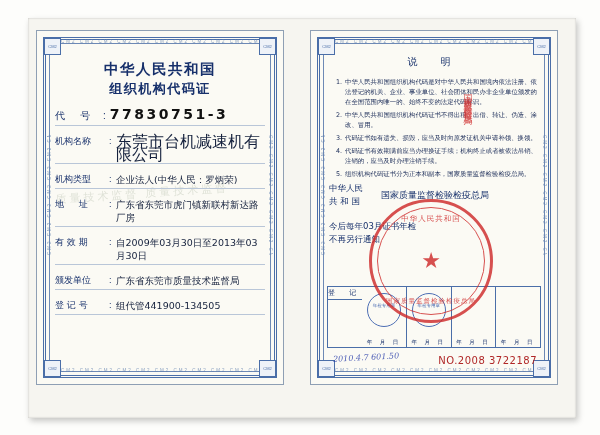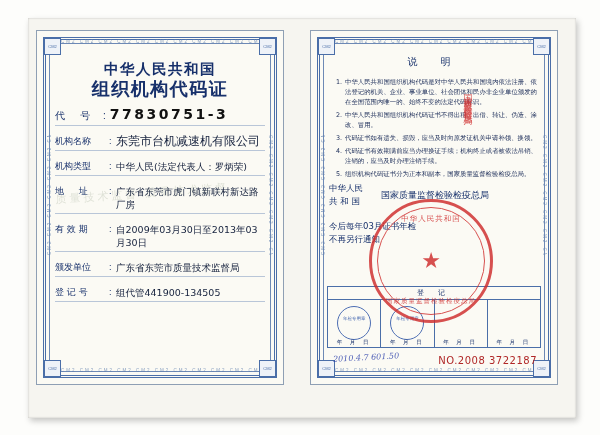--- a/index.html
+++ b/index.html
@@ -113,21 +113,21 @@
   }
   .title-l1 {
     font-family: "DejaVu Sans", sans-serif;
     font-size: 14.5px;
     font-weight: bold;
     letter-spacing: 1.5px;
     line-height: 20px;
   }
   .title-l2 {
     font-family: "DejaVu Sans", sans-serif;
-    font-size: 18px;
+    font-size: 13px;
     font-weight: bold;
     letter-spacing: 1.5px;
     line-height: 20px;
   }
   .code-row {
     margin-top: 7px;
     display: flex;
     align-items: baseline;
   }
   .code-label {
@@ -166,21 +166,21 @@
     flex: 0 0 7px;
     line-height: 13px;
   }
   .f-value {
     font-family: "DejaVu Sans", sans-serif;
     font-size: 9.5px;
     color: #15213d;
     line-height: 13px;
     flex: 1;
   }
-  .f-value.big { font-size: 12px; }
+  .f-value.big { font-size: 16px; }
   .sep-line {
     height: 1px;
     background: #b9c6d8;
     margin-top: 2px;
   }
   .watermark {
     position: absolute;
     left: 22px; top: 150px;
     width: 200px; height: 130px;
     color: #c9cfc0;
@@ -311,21 +311,20 @@
   
   .reg-table {
     position: absolute;
     left: 16px;
     right: 16px;
     bottom: 36px;
     height: 62px;
     border: 1px solid #4a6ea8;
     box-sizing: border-box;
     display: flex;
-    flex-direction: column;
   }
   .reg-head {
     height: 12px;
     border-bottom: 1px solid #4a6ea8;
     color: #17306b;
     font-family: "DejaVu Sans", sans-serif;
     font-size: 7px;
     letter-spacing: 6px;
     text-align: center;
     line-height: 12px;
@@ -425,21 +424,21 @@
       <div class="field">
         <span class="f-label">机构名称</span>
         <span class="f-colon">:</span>
         <span class="f-value big">东莞市台机减速机有限公司</span>
       </div>
       <div class="sep-line"></div>
 
       <div class="field">
         <span class="f-label">机构类型</span>
         <span class="f-colon">:</span>
-        <span class="f-value">中华人民(法定代表人：罗炳荣)</span>
+        <span class="f-value">企业法人(中华人民：罗炳荣)</span>
       </div>
       <div class="sep-line"></div>
 
       <div class="field">
         <span class="f-label spread">地    址</span>
         <span class="f-colon">:</span>
         <span class="f-value">广东省东莞市虎门镇新联村新达路厂房</span>
       </div>
       <div class="sep-line"></div>
 

